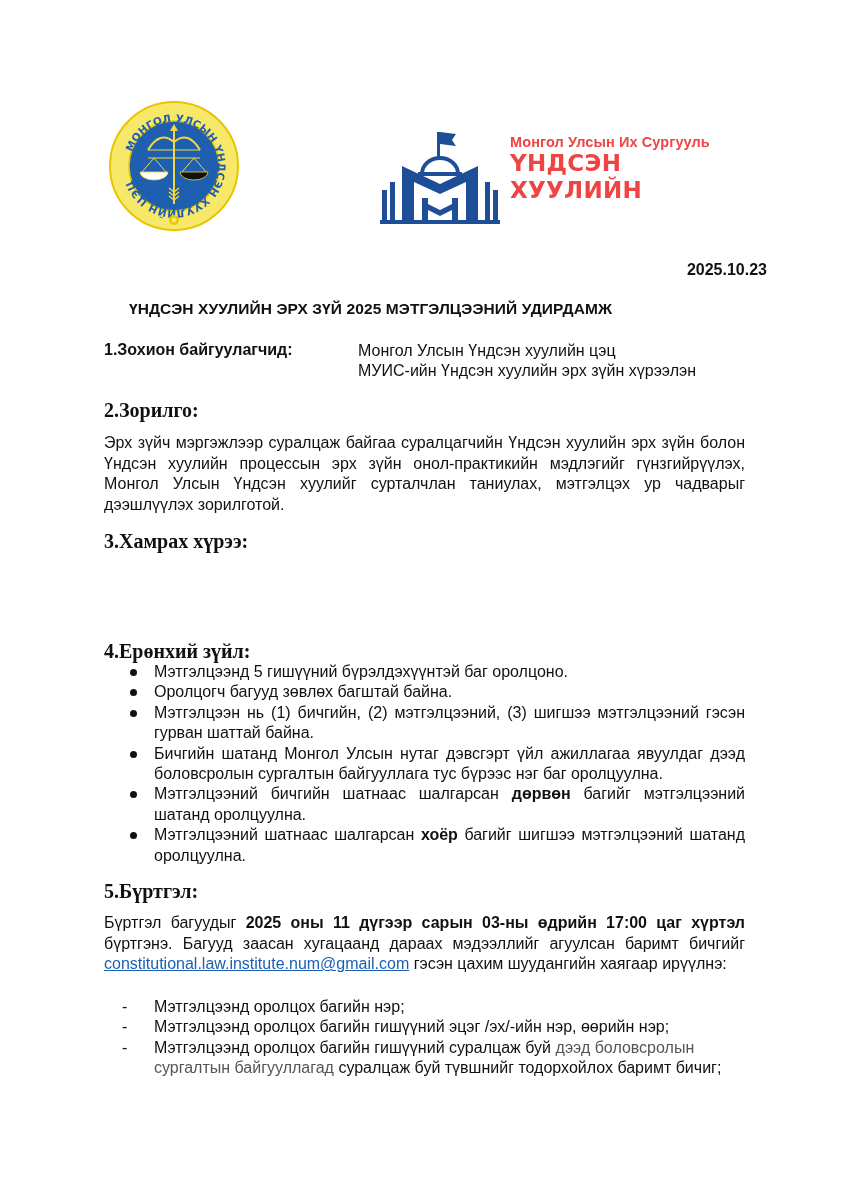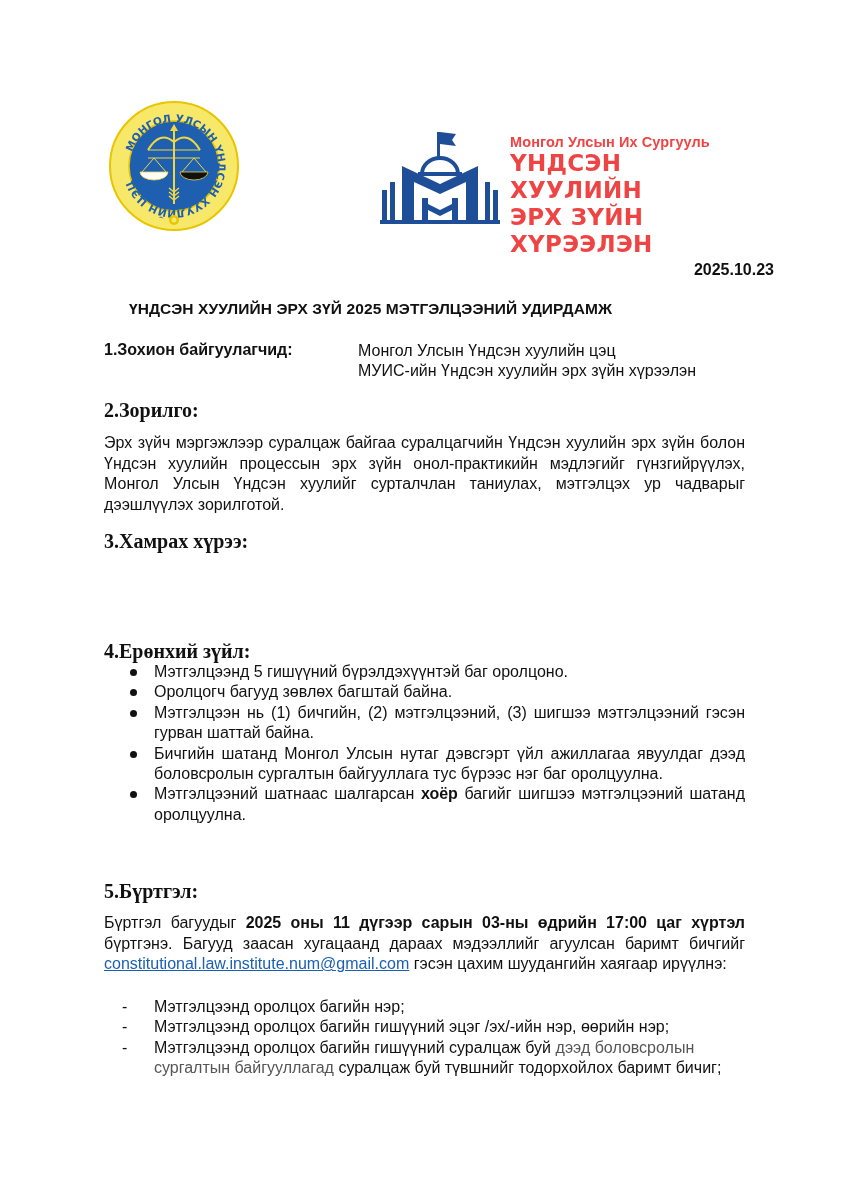--- a/index.html
+++ b/index.html
@@ -13,21 +13,21 @@
   .emblem { position: absolute; left: 108px; top: 100px; width: 132px; height: 132px; }
   .inst-logo { position: absolute; left: 380px; top: 128px; width: 380px; height: 100px; }
   .inst-mark { position: absolute; left: 0; top: 0; width: 120px; height: 96px; }
   .inst-text { position: absolute; left: 130px; top: 6px; color: #ef4444; }
   .inst-sub { font-weight: bold; font-size: 14.5px; letter-spacing: 0.1px; }
   .inst-line { font-weight: bold; font-size: 23px; line-height: 27px; letter-spacing: 0.3px; font-family: "DejaVu Sans", sans-serif; }
   .inst-line.l1 { }
 
   
   .abs { position: absolute; }
-  .date { right: 75px; top: 261px; font-weight: bold; font-size: 16px; }
+  .date { right: 82px; top: 261px; font-weight: bold; font-size: 16px; }
   .title { left: 0; width: 741px; top: 300px; text-align: center; font-weight: bold; font-size: 15.5px; letter-spacing: 0.1px; }
 
   .org-label { left: 104px; top: 341px; font-weight: bold; font-size: 16px; }
   .org-values { left: 358px; top: 341px; font-size: 16px; line-height: 20px; }
 
   .h { font-weight: bold; font-size: 20px; font-family: Liberation Serif, serif; }
   .para { font-size: 16px; line-height: 20.6px; text-align: justify; }
   .para .gray { color: #555555; }
 
   .s2-h { left: 104px; top: 399px; }
@@ -107,21 +107,20 @@
         <rect x="10" y="54" width="5" height="38"></rect>
         <rect x="105" y="54" width="5" height="38"></rect>
         <rect x="113" y="62" width="5" height="30"></rect>
 
         <rect x="0" y="92" width="120" height="4"></rect>
       </g>
     </svg>
     <div class="inst-text">
       <div class="inst-sub">Монгол Улсын Их Сургууль</div>
       <div class="inst-line l1">ҮНДСЭН ХУУЛИЙН</div>
-      <div class="inst-line">ЭРХ ЗҮЙН ХҮРЭЭЛЭН</div>
     </div>
   </div>
 
   <div class="abs date">2025.10.23</div>
   <div class="abs title">ҮНДСЭН ХУУЛИЙН ЭРХ ЗҮЙ 2025 МЭТГЭЛЦЭЭНИЙ УДИРДАМЖ</div>
 
   <div class="abs org-label">1.Зохион байгуулагчид:</div>
   <div class="abs org-values">
     <div>Монгол Улсын Үндсэн хуулийн цэц</div>
     <div>МУИС-ийн Үндсэн хуулийн эрх зүйн хүрээлэн</div>
@@ -131,20 +130,21 @@
   <div class="abs para s2-p">Эрх зүйч мэргэжлээр суралцаж байгаа суралцагчийн Үндсэн хуулийн эрх зүйн болон Үндсэн хуулийн процессын эрх зүйн онол-практикийн мэдлэгийг гүнзгийрүүлэх, Монгол Улсын Үндсэн хуулийг сурталчлан таниулах, мэтгэлцэх ур чадварыг дээшлүүлэх зорилготой.</div>
 
   <div class="abs h s3-h">3.Хамрах хүрээ:</div>
 
   <div class="abs h s4-h">4.Ерөнхий зүйл:</div>
   <ul class="abs s4-list">
     <li>Мэтгэлцээнд 5 гишүүний бүрэлдэхүүнтэй баг оролцоно.</li>
     <li>Оролцогч багууд зөвлөх багштай байна.</li>
     <li>Мэтгэлцээн нь (1) бичгийн, (2) мэтгэлцээний, (3) шигшээ мэтгэлцээний гэсэн гурван шаттай байна.</li>
     <li>Бичгийн шатанд Монгол Улсын нутаг дэвсгэрт үйл ажиллагаа явуулдаг дээд боловсролын сургалтын байгууллага тус бүрээс нэг баг оролцуулна.</li>
+    <li><span>Мэтгэлцээний бичгийн шатнаас шалгарсан </span><span class="bold">дөрвөн</span><span> багийг мэтгэлцээний шатанд оролцуулна.</span></li>
     <li><span>Мэтгэлцээний шатнаас шалгарсан </span><span class="bold">хоёр</span><span> багийг шигшээ мэтгэлцээний шатанд оролцуулна.</span></li>
   </ul>
 
   <div class="abs h s5-h">5.Бүртгэл:</div>
   <div class="abs para s5-p"><span>Бүртгэл багуудыг </span><span class="bold">2025 оны 11 дүгээр сарын 03-ны өдрийн 17:00 цаг хүртэл</span><span> бүртгэнэ. Багууд заасан хугацаанд дараах мэдээллийг агуулсан баримт бичгийг </span><a href="mailto:constitutional.law.institute.num@gmail.com">constitutional.law.institute.num@gmail.com</a><span> гэсэн цахим шуудангийн хаягаар ирүүлнэ:</span></div>
 
   <ul class="abs s5-list">
     <li>Мэтгэлцээнд оролцох багийн нэр;</li>
     <li>Мэтгэлцээнд оролцох багийн гишүүний эцэг /эх/-ийн нэр, өөрийн нэр;</li>
     <li><span>Мэтгэлцээнд оролцох багийн гишүүний суралцаж буй </span><span class="gray">дээд боловсролын сургалтын байгууллагад</span><span> суралцаж буй түвшнийг тодорхойлох баримт бичиг;</span></li>

